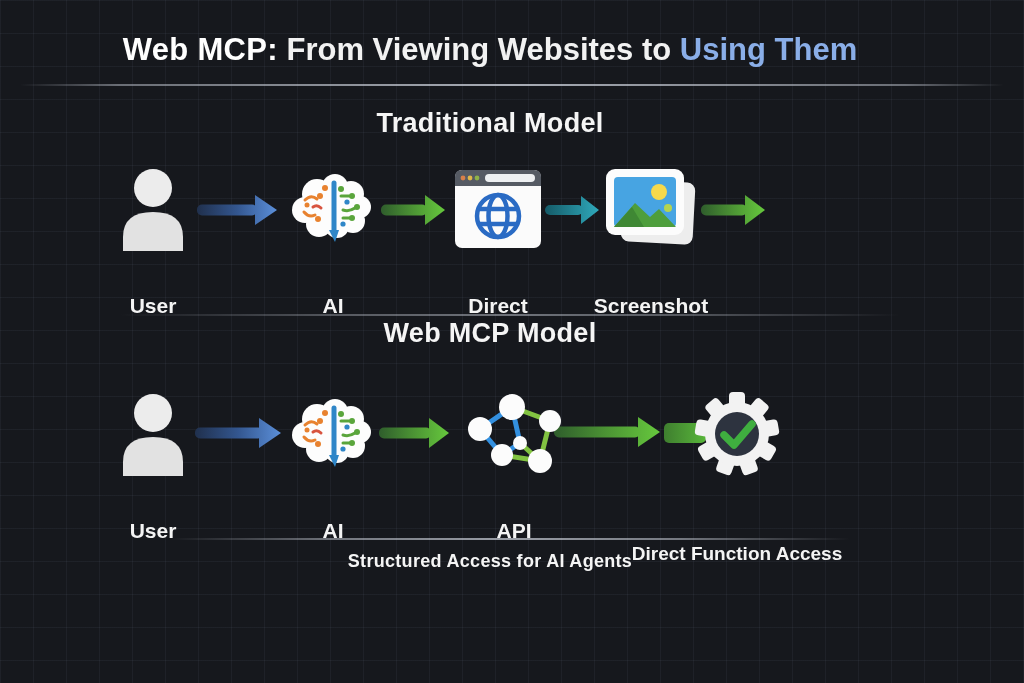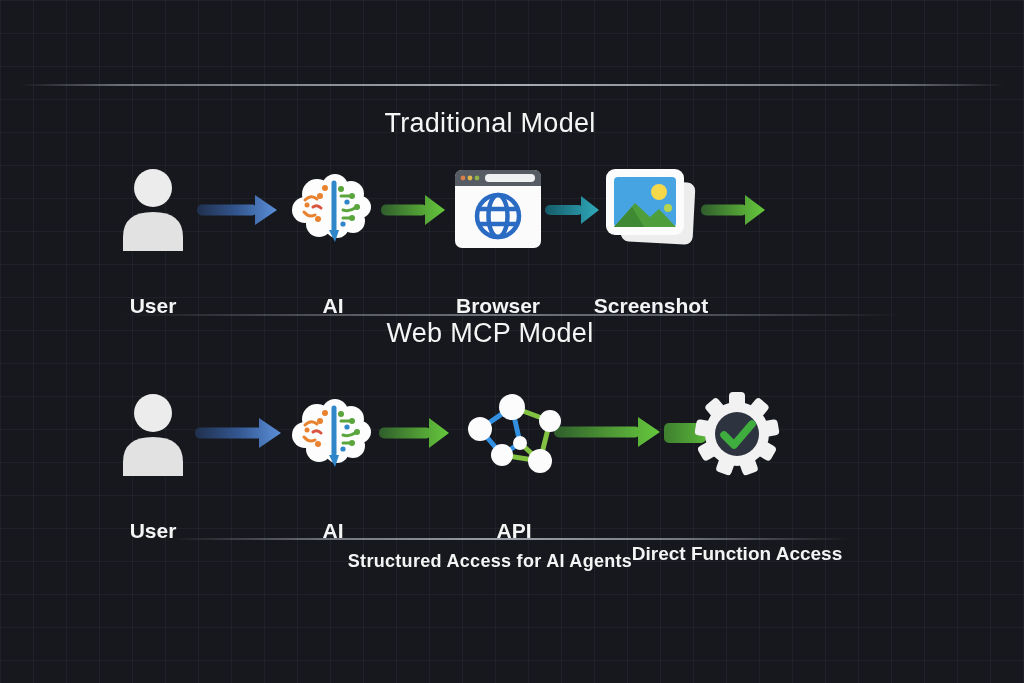--- a/index.html
+++ b/index.html
@@ -22,21 +22,21 @@
   .title .highlight{font-weight:700;color:#8aaee8;}
   .divider{position:absolute;height:2px;border-radius:2px;}
   .d1{left:20px;right:20px;top:84px;
       background:linear-gradient(90deg,rgba(170,175,185,0) 0%,rgba(175,180,190,.55) 10%,rgba(205,210,220,.8) 50%,rgba(175,180,190,.55) 90%,rgba(170,175,185,0) 100%);}
   .d2{left:120px;width:780px;top:314px;height:2px;
       background:linear-gradient(90deg,rgba(170,175,185,0),rgba(190,195,205,.4) 30%,rgba(200,205,215,.5) 50%,rgba(190,195,205,.4) 70%,rgba(170,175,185,0));}
   .d3{left:170px;width:680px;top:538px;
       background:linear-gradient(90deg,rgba(170,175,185,0),rgba(195,200,210,.55) 25%,rgba(210,215,225,.7) 50%,rgba(195,200,210,.55) 75%,rgba(170,175,185,0));}
   .section-heading{
     position:absolute;left:0;right:44px;text-align:center;
-    font-size:27px;font-weight:400;color:#f5f5f5;letter-spacing:.3px;
+    font-size:27px;font-weight:700;color:#f5f5f5;letter-spacing:.3px;
   }
   .h1{top:108px;} .h2{top:318px;}
   .step{position:absolute;width:140px;display:flex;flex-direction:column;align-items:center;z-index:2;gap:35px;}
   .step .icon-box{height:92px;display:flex;align-items:center;justify-content:center;}
   .step .label{margin-top:4px;font-size:21px;font-weight:700;color:#f4f4f4;white-space:nowrap;}
   .row1{top:163px;} .row2{top:388px;}
   .step.wide{width:240px;}
   .step.wide .label{font-size:19px;margin-top:28px;}
   .arrow{position:absolute;z-index:1;}
   .green-stub{position:absolute;left:664px;top:423px;width:42px;height:20px;border-radius:5px;
@@ -44,20 +44,25 @@
   .footer{
     position:absolute;left:0;right:44px;top:551px;text-align:center;
     font-size:18px;font-weight:700;color:#f5f5f5;letter-spacing:.3px;
   }
 </style>
 </head>
 <body>
 
 <div class="canvas">
 
+  <div class="title">
+    <span class="prefix">Web MCP:</span>
+    <span class="middle"> From Viewing Websites to </span>
+    <span class="highlight">Using Them</span>
+  </div>
   <div class="divider d1"></div>
 
   <div class="section-heading h1">Traditional Model</div>
 
   <div class="step row1" style="left:83px;">
     <div class="icon-box">
       <svg width="66" height="84" viewBox="0 0 66 84">
         <circle cx="33" cy="21" r="19" fill="#ececec"></circle>
         <path d="M3 84 V70 Q3 45 33 45 Q63 45 63 70 V84 Z" fill="#e2e2e2"></path>
       </svg>
@@ -120,21 +125,21 @@
           <circle cx="22" cy="8" r="2.4" fill="#8fb348"></circle>
         <rect x="30" y="4" width="50" height="8" rx="4" fill="#eef0f2"></rect>
         <g stroke="#2a6bc4" stroke-width="4.5" fill="none">
           <circle cx="43" cy="46" r="21"></circle>
           <ellipse cx="43" cy="46" rx="9.5" ry="21"></ellipse>
           <line x1="24" y1="39" x2="62" y2="39"></line>
           <line x1="24" y1="54" x2="62" y2="54"></line>
         </g>
       </svg>
     </div>
-    <div class="label">Browser</div>
+    <div class="label">Direct</div>
   </div>
 
   <div class="step row1" style="left:581px;">
     <div class="icon-box">
       <svg width="98" height="88" viewBox="0 0 98 88">
         <rect x="20" y="16" width="72" height="62" rx="8" fill="#ededed" transform="rotate(3 56 47)"></rect>
         <rect x="4" y="4" width="78" height="66" rx="9" fill="#fcfcfc"></rect>
         <rect x="12" y="12" width="62" height="50" rx="4" fill="#47a4e2"></rect>
         <circle cx="57" cy="27" r="8" fill="#f6d94b"></circle>
         <path d="M12 62 L33 38 L48 52 L57 44 L74 62 Z" fill="#4e9e3c"></path>

